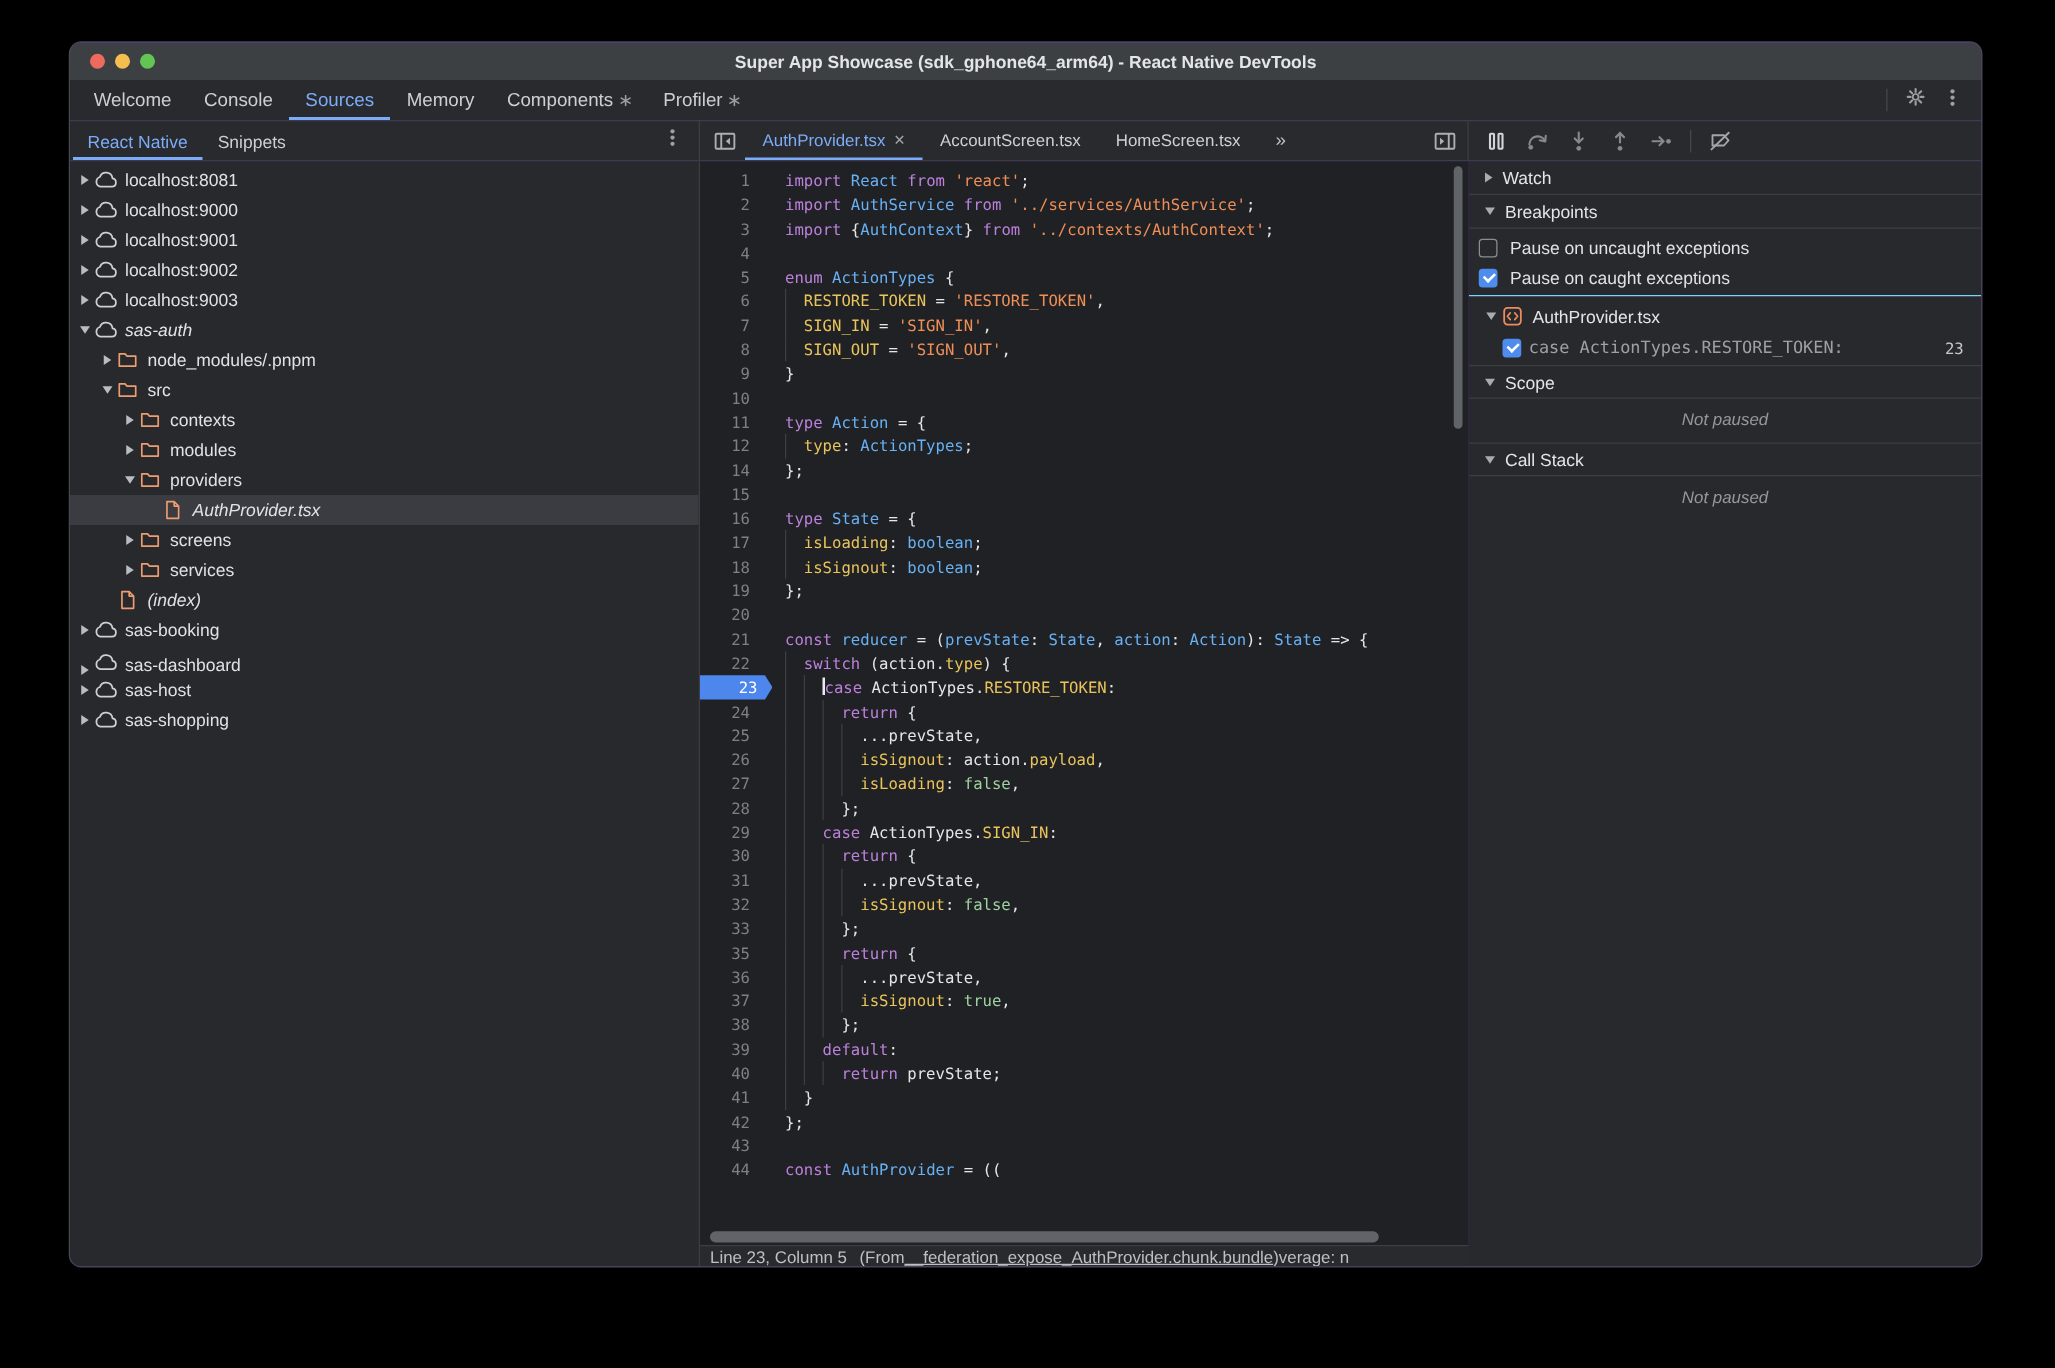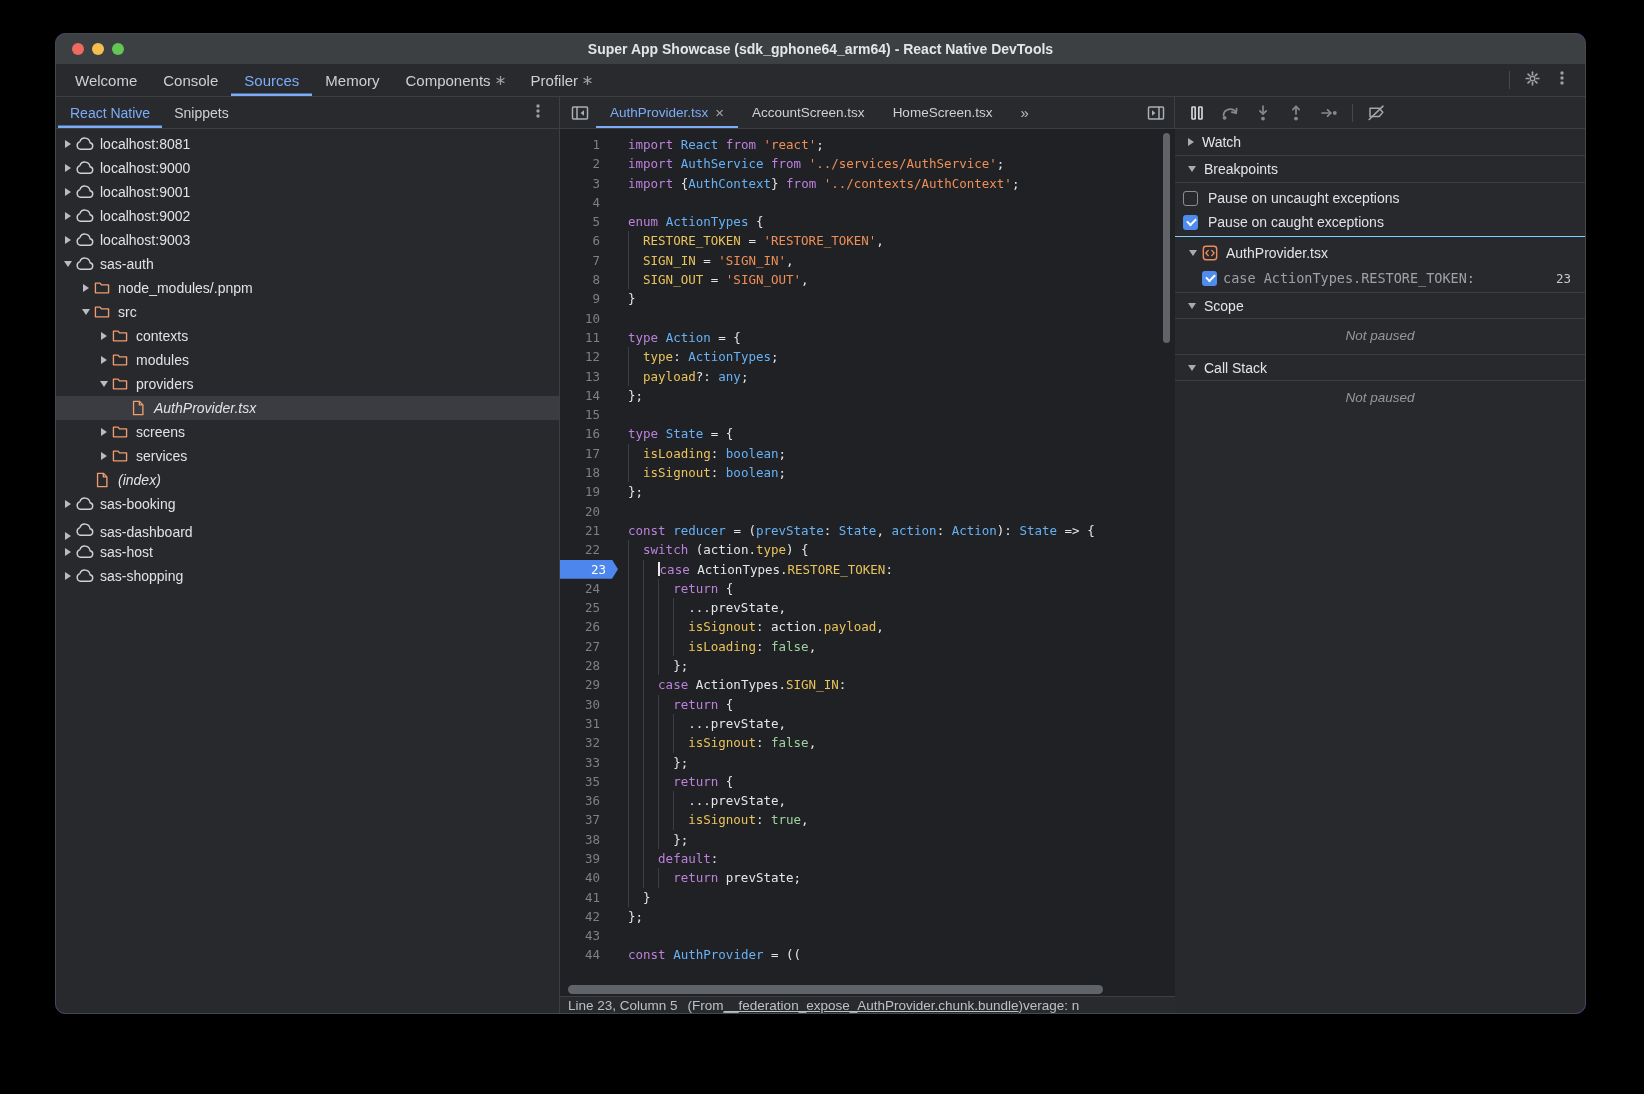--- a/index.html
+++ b/index.html
@@ -349,21 +349,21 @@
             <span class="arrow">
               <span class="tri-r"></span>
             </span>
             <span class="ticon">
               <svg width="20" height="20" viewBox="0 0 20 20">
                 <path d="M6.2 15.3h9.3a3.3 3.3 0 0 0 .5-6.55A5.2 5.2 0 0 0 5.9 7.6a4 4 0 0 0 .3 7.7z" fill="none" stroke="#cdd0d4" stroke-width="1.4" stroke-linejoin="round"></path>
               </svg>
             </span>
             <span class="tlabel">localhost:9003</span>
           </div>
-          <div class="trow" style="padding-left: 6px;">
+          <div class="trow" style="padding-left: 6px; font-style: italic;">
             <span class="arrow">
               <span class="tri-d"></span>
             </span>
             <span class="ticon">
               <svg width="20" height="20" viewBox="0 0 20 20">
                 <path d="M6.2 15.3h9.3a3.3 3.3 0 0 0 .5-6.55A5.2 5.2 0 0 0 5.9 7.6a4 4 0 0 0 .3 7.7z" fill="none" stroke="#cdd0d4" stroke-width="1.4" stroke-linejoin="round"></path>
               </svg>
             </span>
             <span class="tlabel">sas-auth</span>
           </div>
@@ -554,24 +554,20 @@
               <span class="lnum">10</span>
               <span class="ctext"></span>
             </div>
             <div class="cl">
               <span class="lnum">11</span>
               <span class="ctext"><span class="tk-k">type</span><span class="tk-t"> </span><span class="tk-v">Action</span><span class="tk-t"> = {</span></span>
             </div>
             <div class="cl">
               <span class="lnum">12</span>
               <span class="ctext"><span class="ig"></span><span class="tk-p">type</span><span class="tk-t">: </span><span class="tk-v">ActionTypes</span><span class="tk-t">;</span></span>
-            </div>
-            <div class="cl">
-              <span class="lnum">13</span>
-              <span class="ctext"><span class="ig"></span><span class="tk-p">payload</span><span class="tk-t">?: </span><span class="tk-v">any</span><span class="tk-t">;</span></span>
             </div>
             <div class="cl">
               <span class="lnum">14</span>
               <span class="ctext"><span class="tk-t">};</span></span>
             </div>
             <div class="cl">
               <span class="lnum">15</span>
               <span class="ctext"></span>
             </div>
             <div class="cl">

